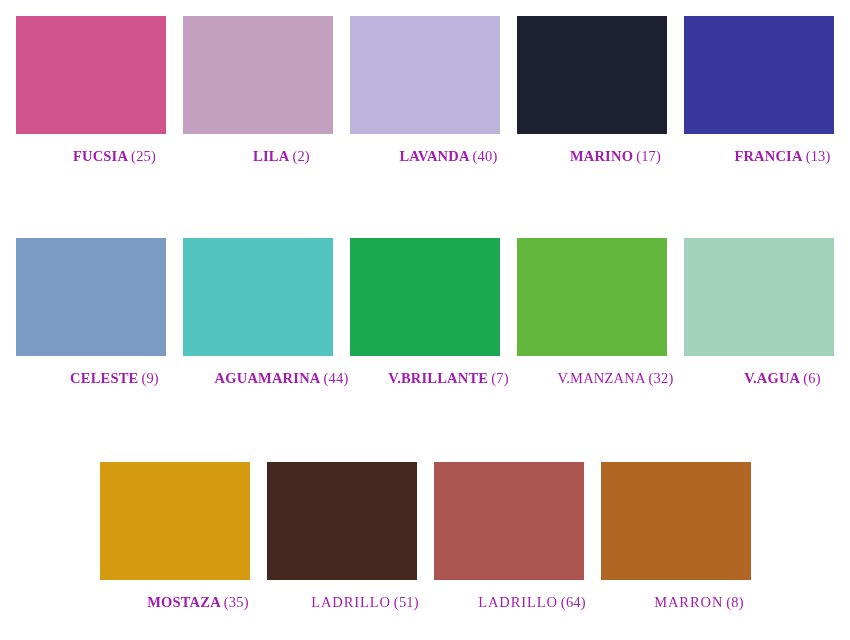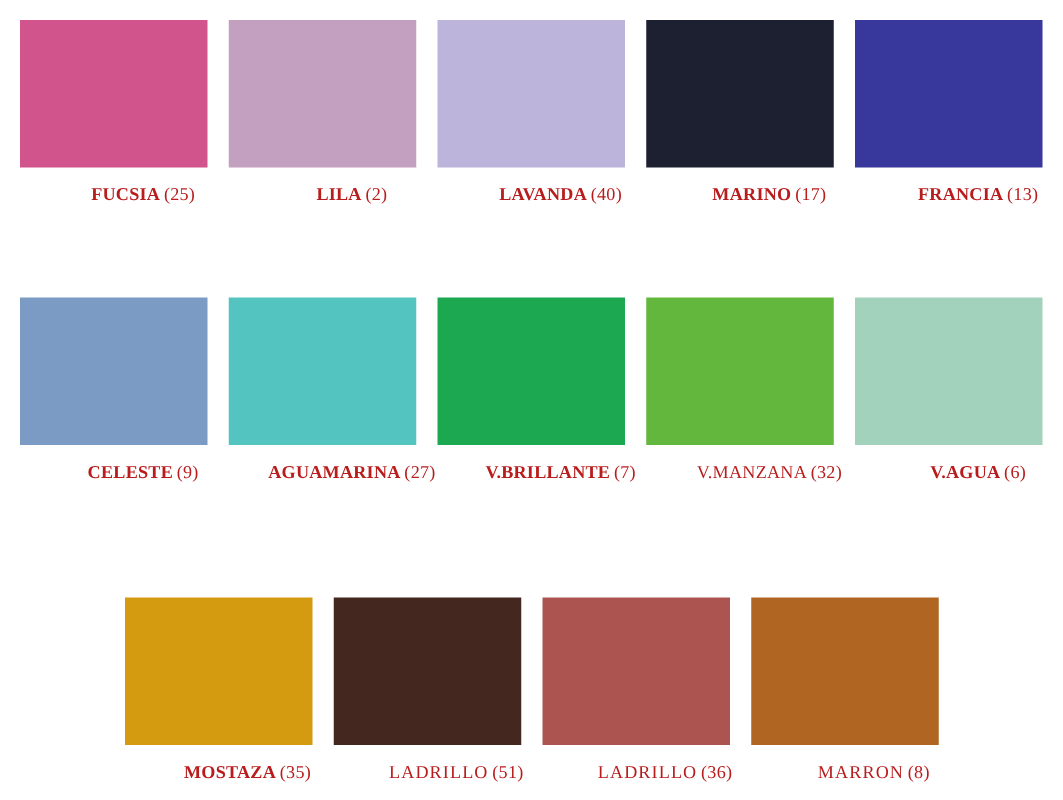--- a/index.html
+++ b/index.html
@@ -31,21 +31,21 @@
     left: 0;
     width: 850px;
     display: flex;
     flex-direction: row;
     justify-content: center;
     align-items: flex-start;
   }
 
   #row-1 { top: 16px;  }
   #row-2 { top: 238px; }
-  #row-3 { top: 478px; }
+  #row-3 { top: 462px; }
 
   .swatch-cell {
     width: 167px;
     display: flex;
     flex-direction: column;
     align-items: center;
     box-sizing: border-box;
   }
 
   .swatch-chip {
@@ -54,21 +54,21 @@
     display: block;
     box-shadow: 0 0 2px 1px rgba(255,255,255,0.9);
   }
 
   .swatch-caption {
     margin-top: 13px;
     font-size: 14.5px;
     line-height: 18px;
     letter-spacing: 0.2px;
     white-space: nowrap;
-    color: #b91c1c;
+    color: #a21caf;
     margin-left: 47px;
   }
 
   .swatch-name {
     font-weight: 700;
   }
   .swatch-cell.light-label .swatch-name {
     font-weight: 400;
     letter-spacing: 0.9px;
   }
@@ -119,21 +119,21 @@
   <div class="swatch-row" id="row-2">
     <div class="swatch-cell">
       <div class="swatch-chip" style="background-color: rgb(123, 155, 196);"></div>
       <div class="swatch-caption">
         <span class="swatch-name" style="font-weight: 700;">CELESTE</span><span class="swatch-count">(9)</span>
       </div>
     </div>
     <div class="swatch-cell">
       <div class="swatch-chip" style="background-color: rgb(84, 196, 192);"></div>
       <div class="swatch-caption">
-        <span class="swatch-name" style="font-weight: 700;">AGUAMARINA</span><span class="swatch-count">(27)</span>
+        <span class="swatch-name" style="font-weight: 700;">AGUAMARINA</span><span class="swatch-count">(44)</span>
       </div>
     </div>
     <div class="swatch-cell">
       <div class="swatch-chip" style="background-color: rgb(28, 168, 80);"></div>
       <div class="swatch-caption">
         <span class="swatch-name" style="font-weight: 700;">V.BRILLANTE</span><span class="swatch-count">(7)</span>
       </div>
     </div>
     <div class="swatch-cell">
       <div class="swatch-chip" style="background-color: rgb(99, 183, 60);"></div>
@@ -158,21 +158,21 @@
     </div>
     <div class="swatch-cell light-label">
       <div class="swatch-chip" style="background-color: rgb(68, 40, 31);"></div>
       <div class="swatch-caption">
         <span class="swatch-name" style="font-weight: 400;">LADRILLO</span><span class="swatch-count">(51)</span>
       </div>
     </div>
     <div class="swatch-cell light-label">
       <div class="swatch-chip" style="background-color: rgb(172, 84, 80);"></div>
       <div class="swatch-caption">
-        <span class="swatch-name" style="font-weight: 400;">LADRILLO</span><span class="swatch-count">(36)</span>
+        <span class="swatch-name" style="font-weight: 400;">LADRILLO</span><span class="swatch-count">(64)</span>
       </div>
     </div>
     <div class="swatch-cell light-label">
       <div class="swatch-chip" style="background-color: rgb(176, 101, 34);"></div>
       <div class="swatch-caption">
         <span class="swatch-name" style="font-weight: 400;">MARRON</span><span class="swatch-count">(8)</span>
       </div>
     </div>
   </div>
 

